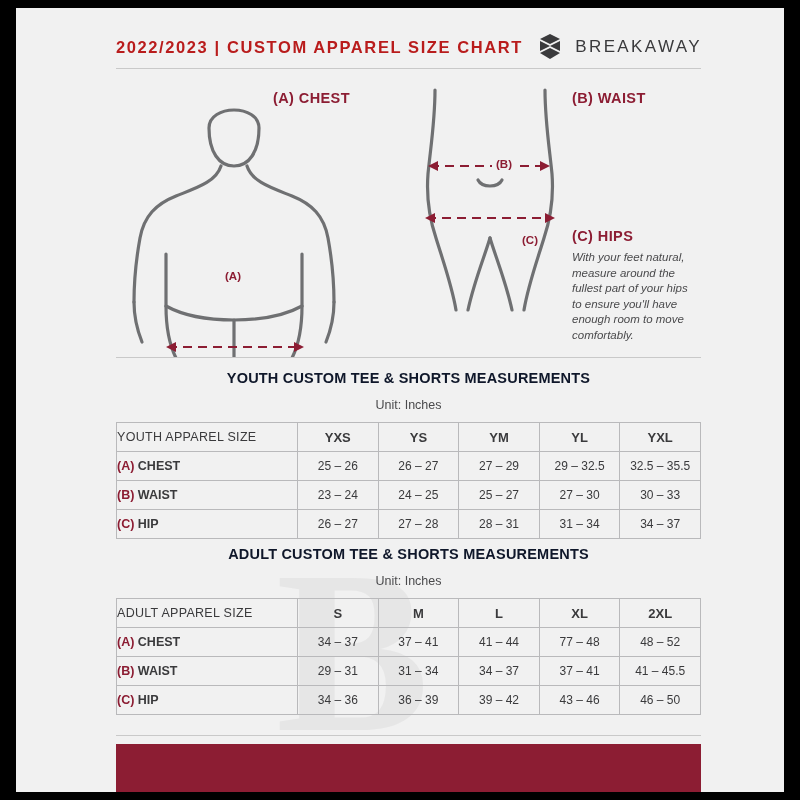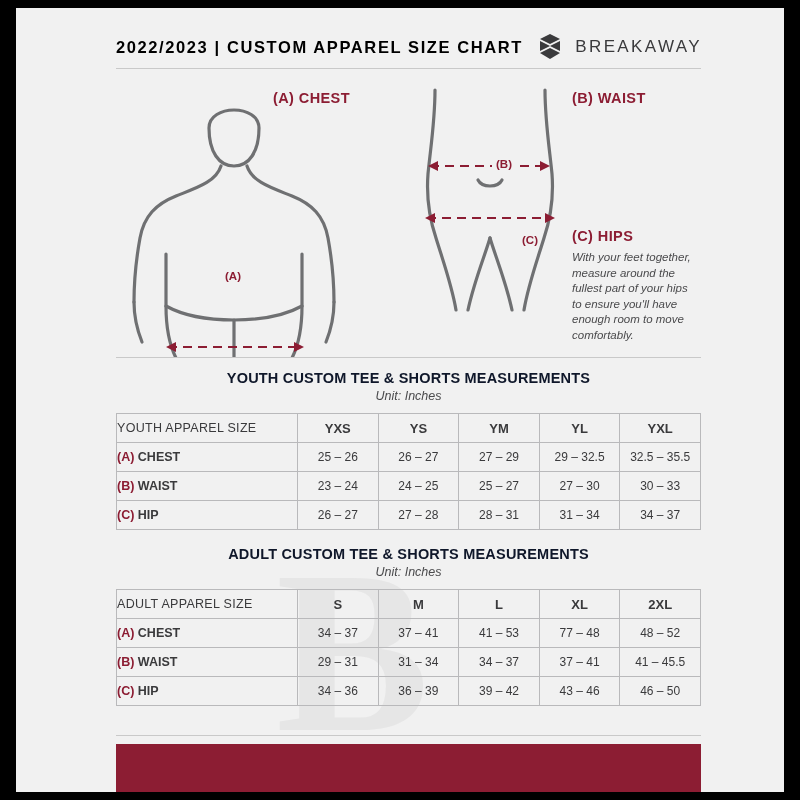--- a/index.html
+++ b/index.html
@@ -48,21 +48,21 @@
     width: 768px;
     height: 62px;
   }
   .header-title {
     position: absolute;
     left: 100px;
     top: 30px;
     font-size: 16.5px;
     font-weight: bold;
     letter-spacing: 1.6px;
-    color: #000000;
+    color: #b91c1c;
   }
   .brand {
     position: absolute;
     right: 82px;
     top: 26px;
     display: flex;
     align-items: center;
     gap: 13px;
   }
   .brand-mark {
@@ -122,23 +122,22 @@
   .tbl-title {
     text-align: center;
     font-size: 14.5px;
     font-weight: bold;
     color: #0f172a;
     letter-spacing: 0.2px;
   }
   .tbl-unit {
     text-align: center;
     font-size: 12.5px;
-    font-style: italic;
     color: #4a4a4c;
-    margin-top: 3px;
+    margin-top: 12px;
     margin-bottom: 10px;
   }
   table {
     border-collapse: collapse;
     width: 585px;
     table-layout: fixed;
   }
   th, td {
     border: 1px solid #b9b9bb;
     height: 28px;
@@ -255,21 +254,21 @@
       <div class="txt-block" style="left:257px;top:20px;">
         <div class="txt-head">(A) CHEST</div>
       </div>
 
       <div class="txt-block" style="left:556px;top:20px;">
         <div class="txt-head">(B) WAIST</div>
       </div>
 
       <div class="txt-block" style="left:556px;top:158px;">
         <div class="txt-head">(C) HIPS</div>
-        <div class="txt-body">With your feet together, measure around the fullest part of your hips to ensure you'll have enough room to move comfortably.</div>
+        <div class="txt-body">With your feet natural, measure around the fullest part of your hips to ensure you'll have enough room to move comfortably.</div>
       </div>
 
       <div class="illus-rule"></div>
     </div>
 
     <div class="table-wrap" style="top:362px;">
       <div class="tbl-title">YOUTH CUSTOM TEE &amp; SHORTS MEASUREMENTS</div>
       <div class="tbl-unit">Unit: Inches</div>
       <table>
         <thead>
@@ -323,21 +322,21 @@
             <th class="colhead">L</th>
             <th class="colhead">XL</th>
             <th class="colhead">2XL</th>
           </tr>
         </thead>
         <tbody>
           <tr>
             <td class="rowhead"><span class="mark">(A)</span> <span>CHEST</span></td>
             <td class="val">34 – 37</td>
             <td class="val">37 – 41</td>
-            <td class="val">41 – 53</td>
+            <td class="val">41 – 44</td>
             <td class="val">77 – 48</td>
             <td class="val">48 – 52</td>
           </tr>
           <tr>
             <td class="rowhead"><span class="mark">(B)</span> <span>WAIST</span></td>
             <td class="val">29 – 31</td>
             <td class="val">31 – 34</td>
             <td class="val">34 – 37</td>
             <td class="val">37 – 41</td>
             <td class="val">41 – 45.5</td>

